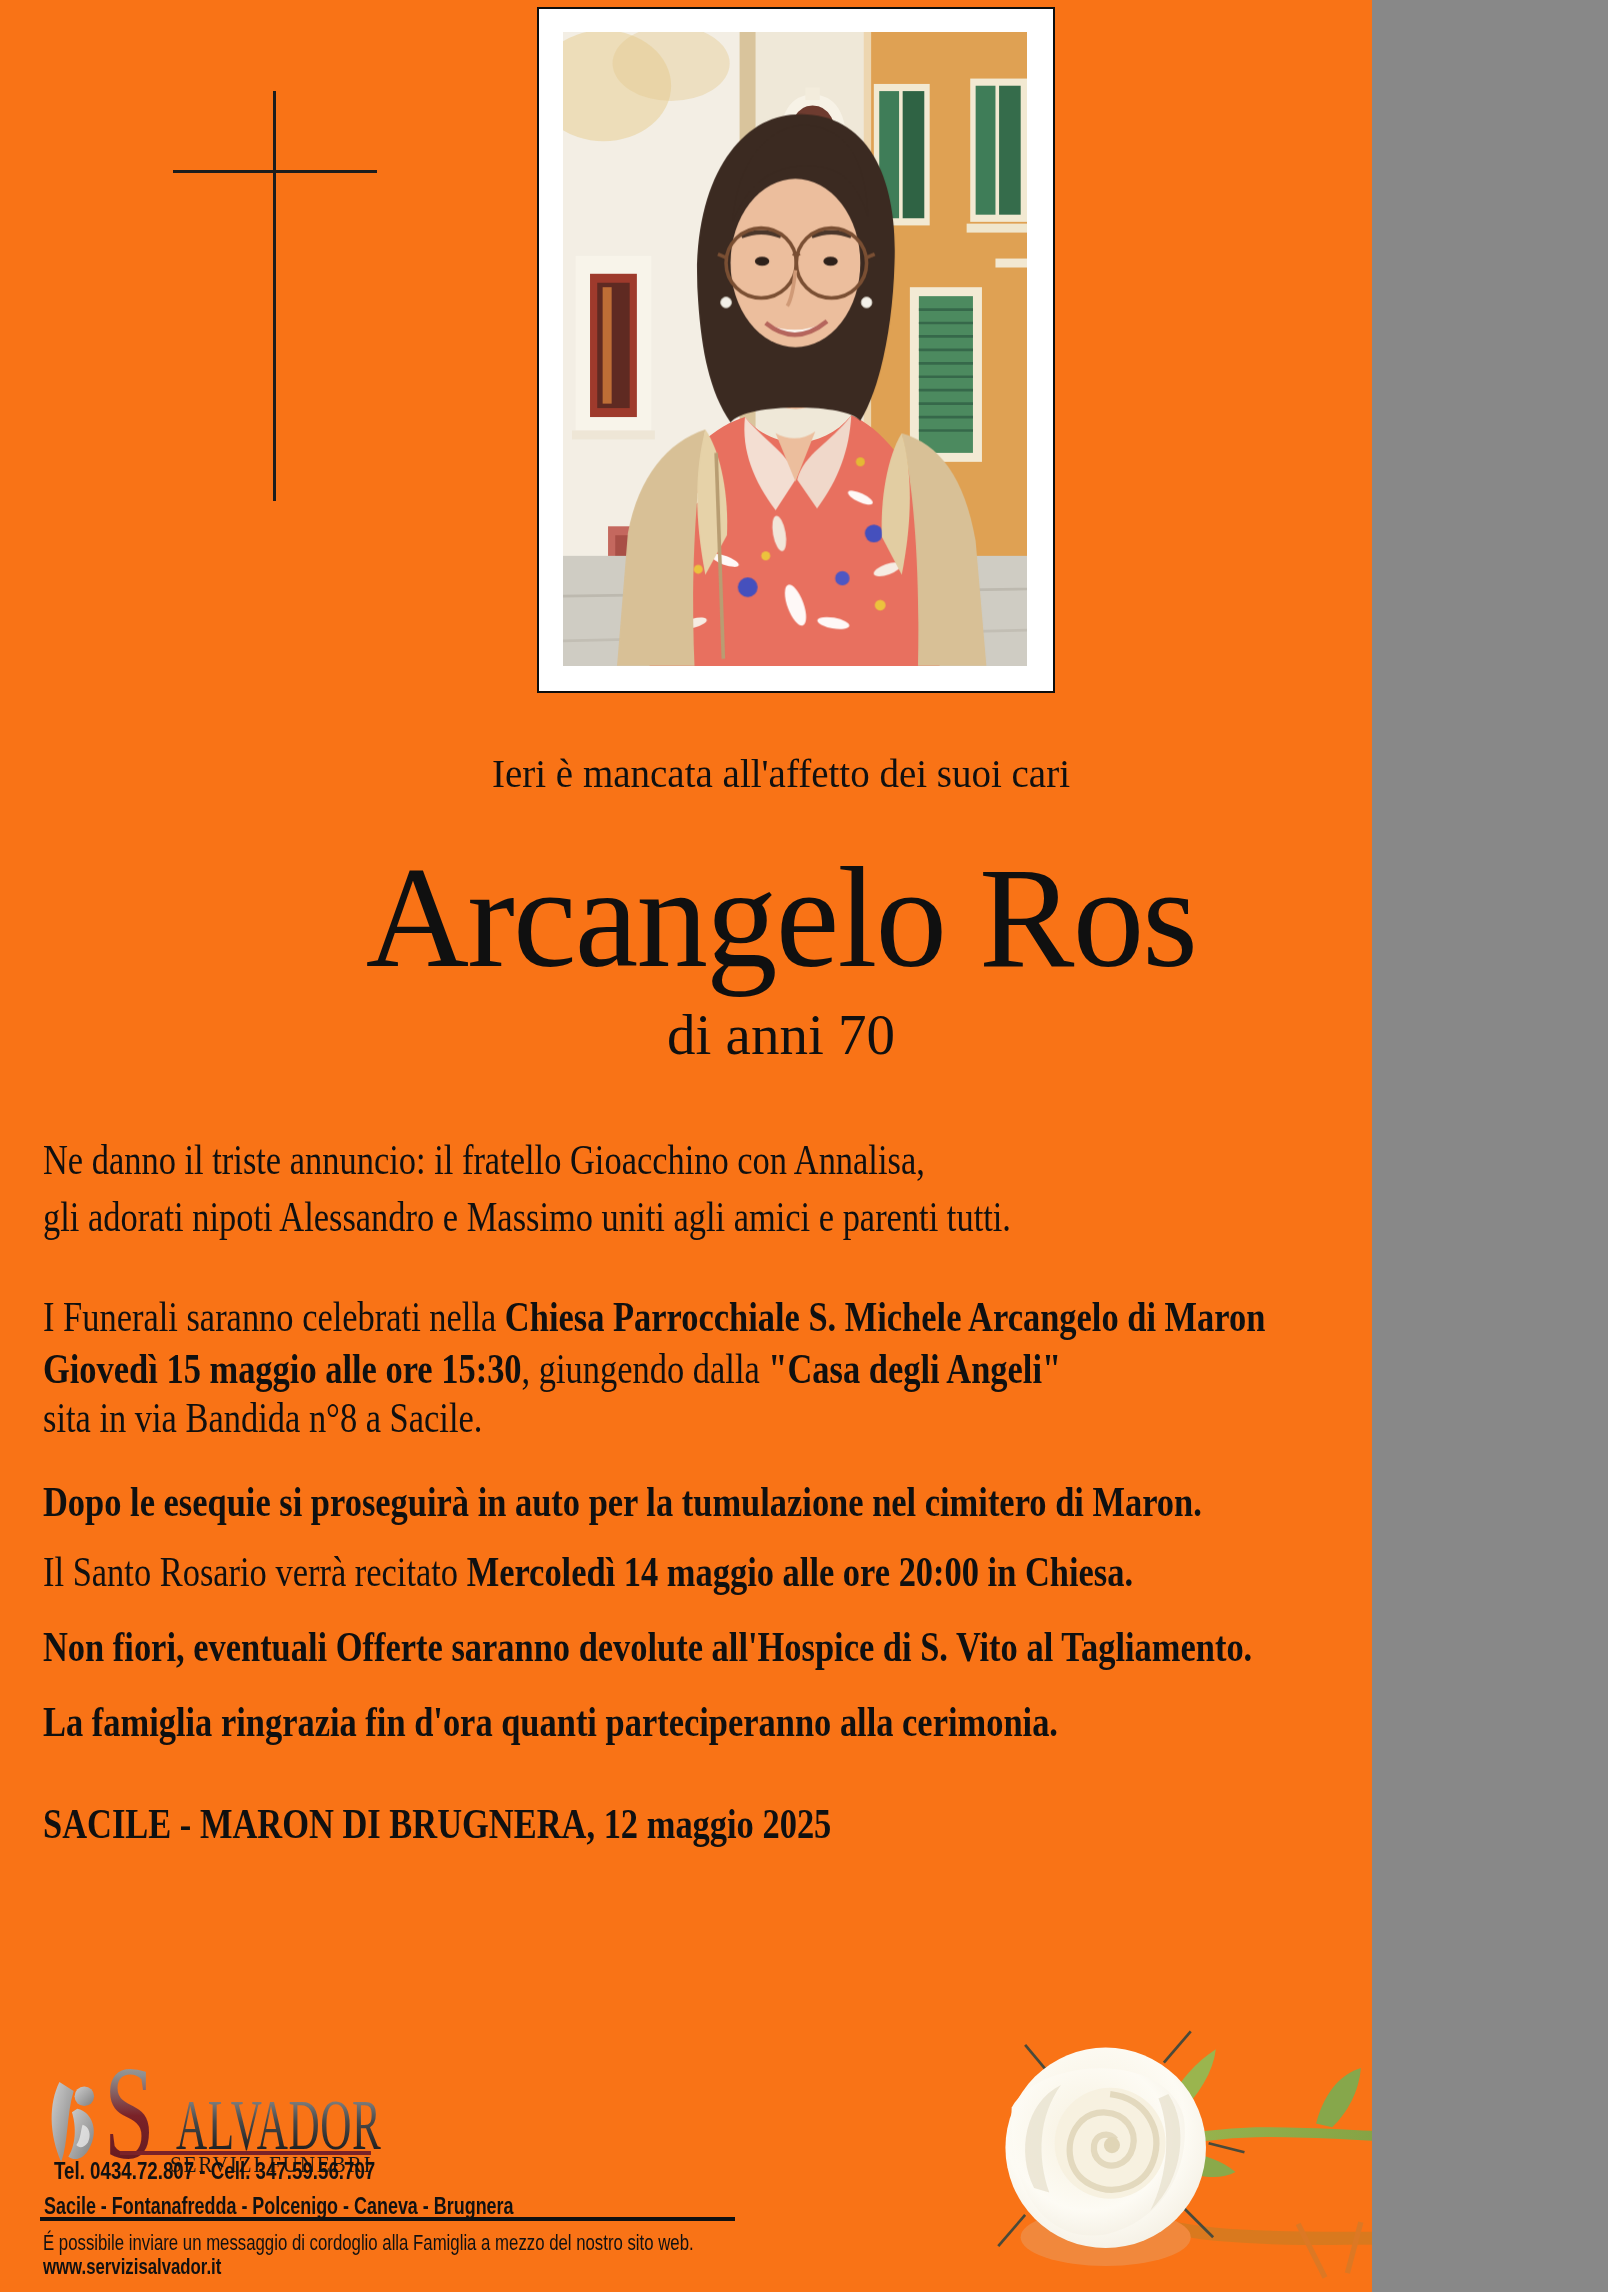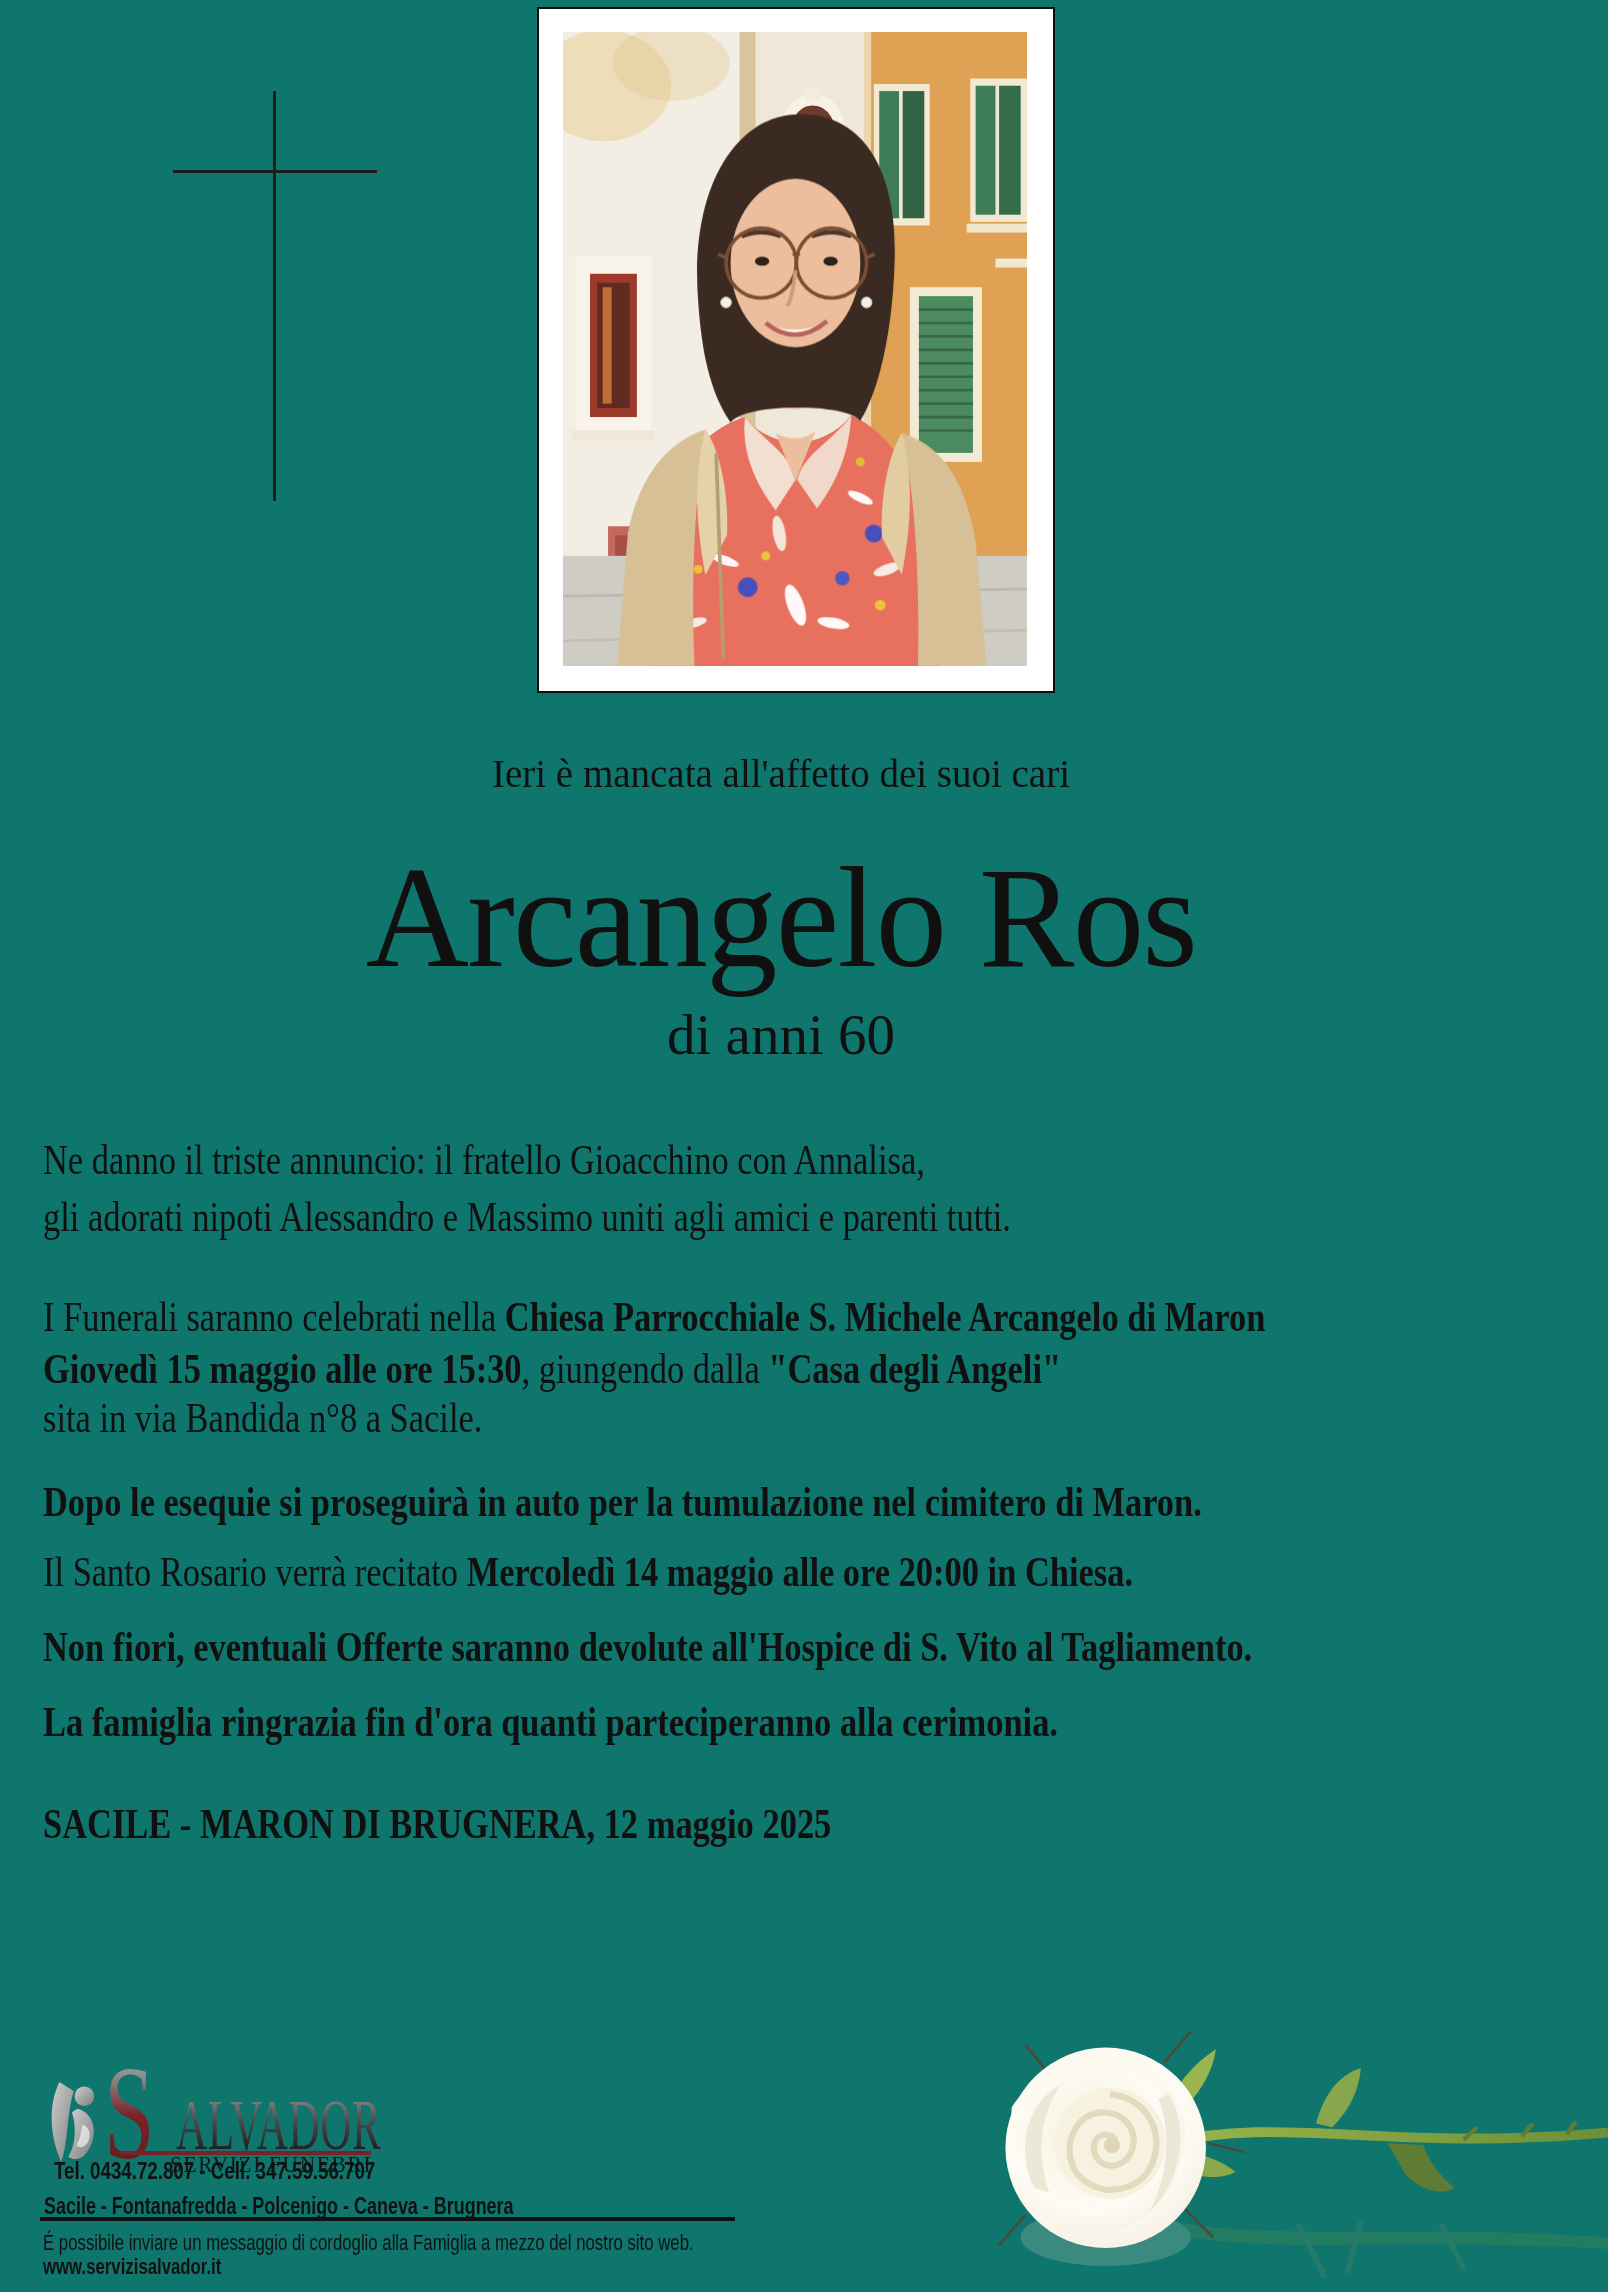--- a/index.html
+++ b/index.html
@@ -1,19 +1,19 @@
 <!DOCTYPE html>
 <html style="--maroon: #7a2228; --text-color: #101010; --jacket-beige: #d8c096; --blouse-coral: #e8705f; --building-orange: #dfa153; --shutter-green: #3f7d58; --stem-green: #7f9c44;font-size:14.3px"><head>
 <meta charset="utf-8">
 <style>
   html,body{margin:0;padding:0;background:#888;}
   .page{
     position:relative;
-    width:1608px;height:2293px;
-    background:#0f766e;
+    width:1372px;height:2293px;
+    background:#f97316;
     overflow:hidden;
     font-family:"Liberation Serif", serif;
     color:#101010;
   }
   
   .cross-v{position:absolute;left:273px;top:91px;width:2.7px;height:410px;background:#1d1d1d;}
   .cross-h{position:absolute;left:173px;top:170px;width:204px;height:2.7px;background:#1d1d1d;}
   
   .photo-frame{
     position:absolute;left:537px;top:7.2px;width:518px;height:686px;
@@ -185,21 +185,21 @@
       <path d="M226,326 Q258,350 292,324 Q259,340 226,326 Z" fill="#fdf8f2"></path>
       <path d="M225,325 Q258,352 293,323" stroke="#b5655c" stroke-width="5" fill="none"></path>
 
       <circle cx="181" cy="302" r="6" fill="#f4f1ea" stroke="#c9c4b8" stroke-width="1"></circle>
       <circle cx="337" cy="302" r="6" fill="#f4f1ea" stroke="#c9c4b8" stroke-width="1"></circle>
     </svg>
   </div>
 
   <div class="headline intro-line" style="position:absolute;">Ieri è mancata all'affetto dei suoi cari</div>
   <div class="headline name-line" style="position:absolute;">Arcangelo Ros</div>
-  <div class="headline age-line" style="position:absolute;">di anni 60</div>
+  <div class="headline age-line" style="position:absolute;">di anni 70</div>
 
   <div class="para" style="top:1136px"><span>Ne danno il triste annuncio: il fratello Gioacchino con Annalisa,</span></div>
   <div class="para" style="top:1193px"><span>gli adorati nipoti Alessandro e Massimo uniti agli amici e parenti tutti.</span></div>
   <div class="para" style="top:1293px"><span>I Funerali saranno celebrati nella </span><span class="b">Chiesa Parrocchiale S. Michele Arcangelo di Maron</span></div>
   <div class="para" style="top:1345px"><span class="b">Giovedì 15 maggio alle ore 15:30</span><span>, giungendo dalla </span><span class="b">"Casa degli Angeli"</span></div>
   <div class="para" style="top:1394px"><span>sita in via Bandida n°8 a Sacile.</span></div>
   <div class="para" style="top:1478px"><span class="b">Dopo le esequie si proseguirà in auto per la tumulazione nel cimitero di Maron.</span></div>
   <div class="para" style="top:1548px"><span>Il Santo Rosario verrà recitato </span><span class="b">Mercoledì 14 maggio alle ore 20:00 in Chiesa.</span></div>
   <div class="para" style="top:1623px"><span class="b">Non fiori, eventuali Offerte saranno devolute all'Hospice di S. Vito al Tagliamento.</span></div>
   <div class="para" style="top:1698px"><span class="b">La famiglia ringrazia fin d'ora quanti parteciperanno alla cerimonia.</span></div>

